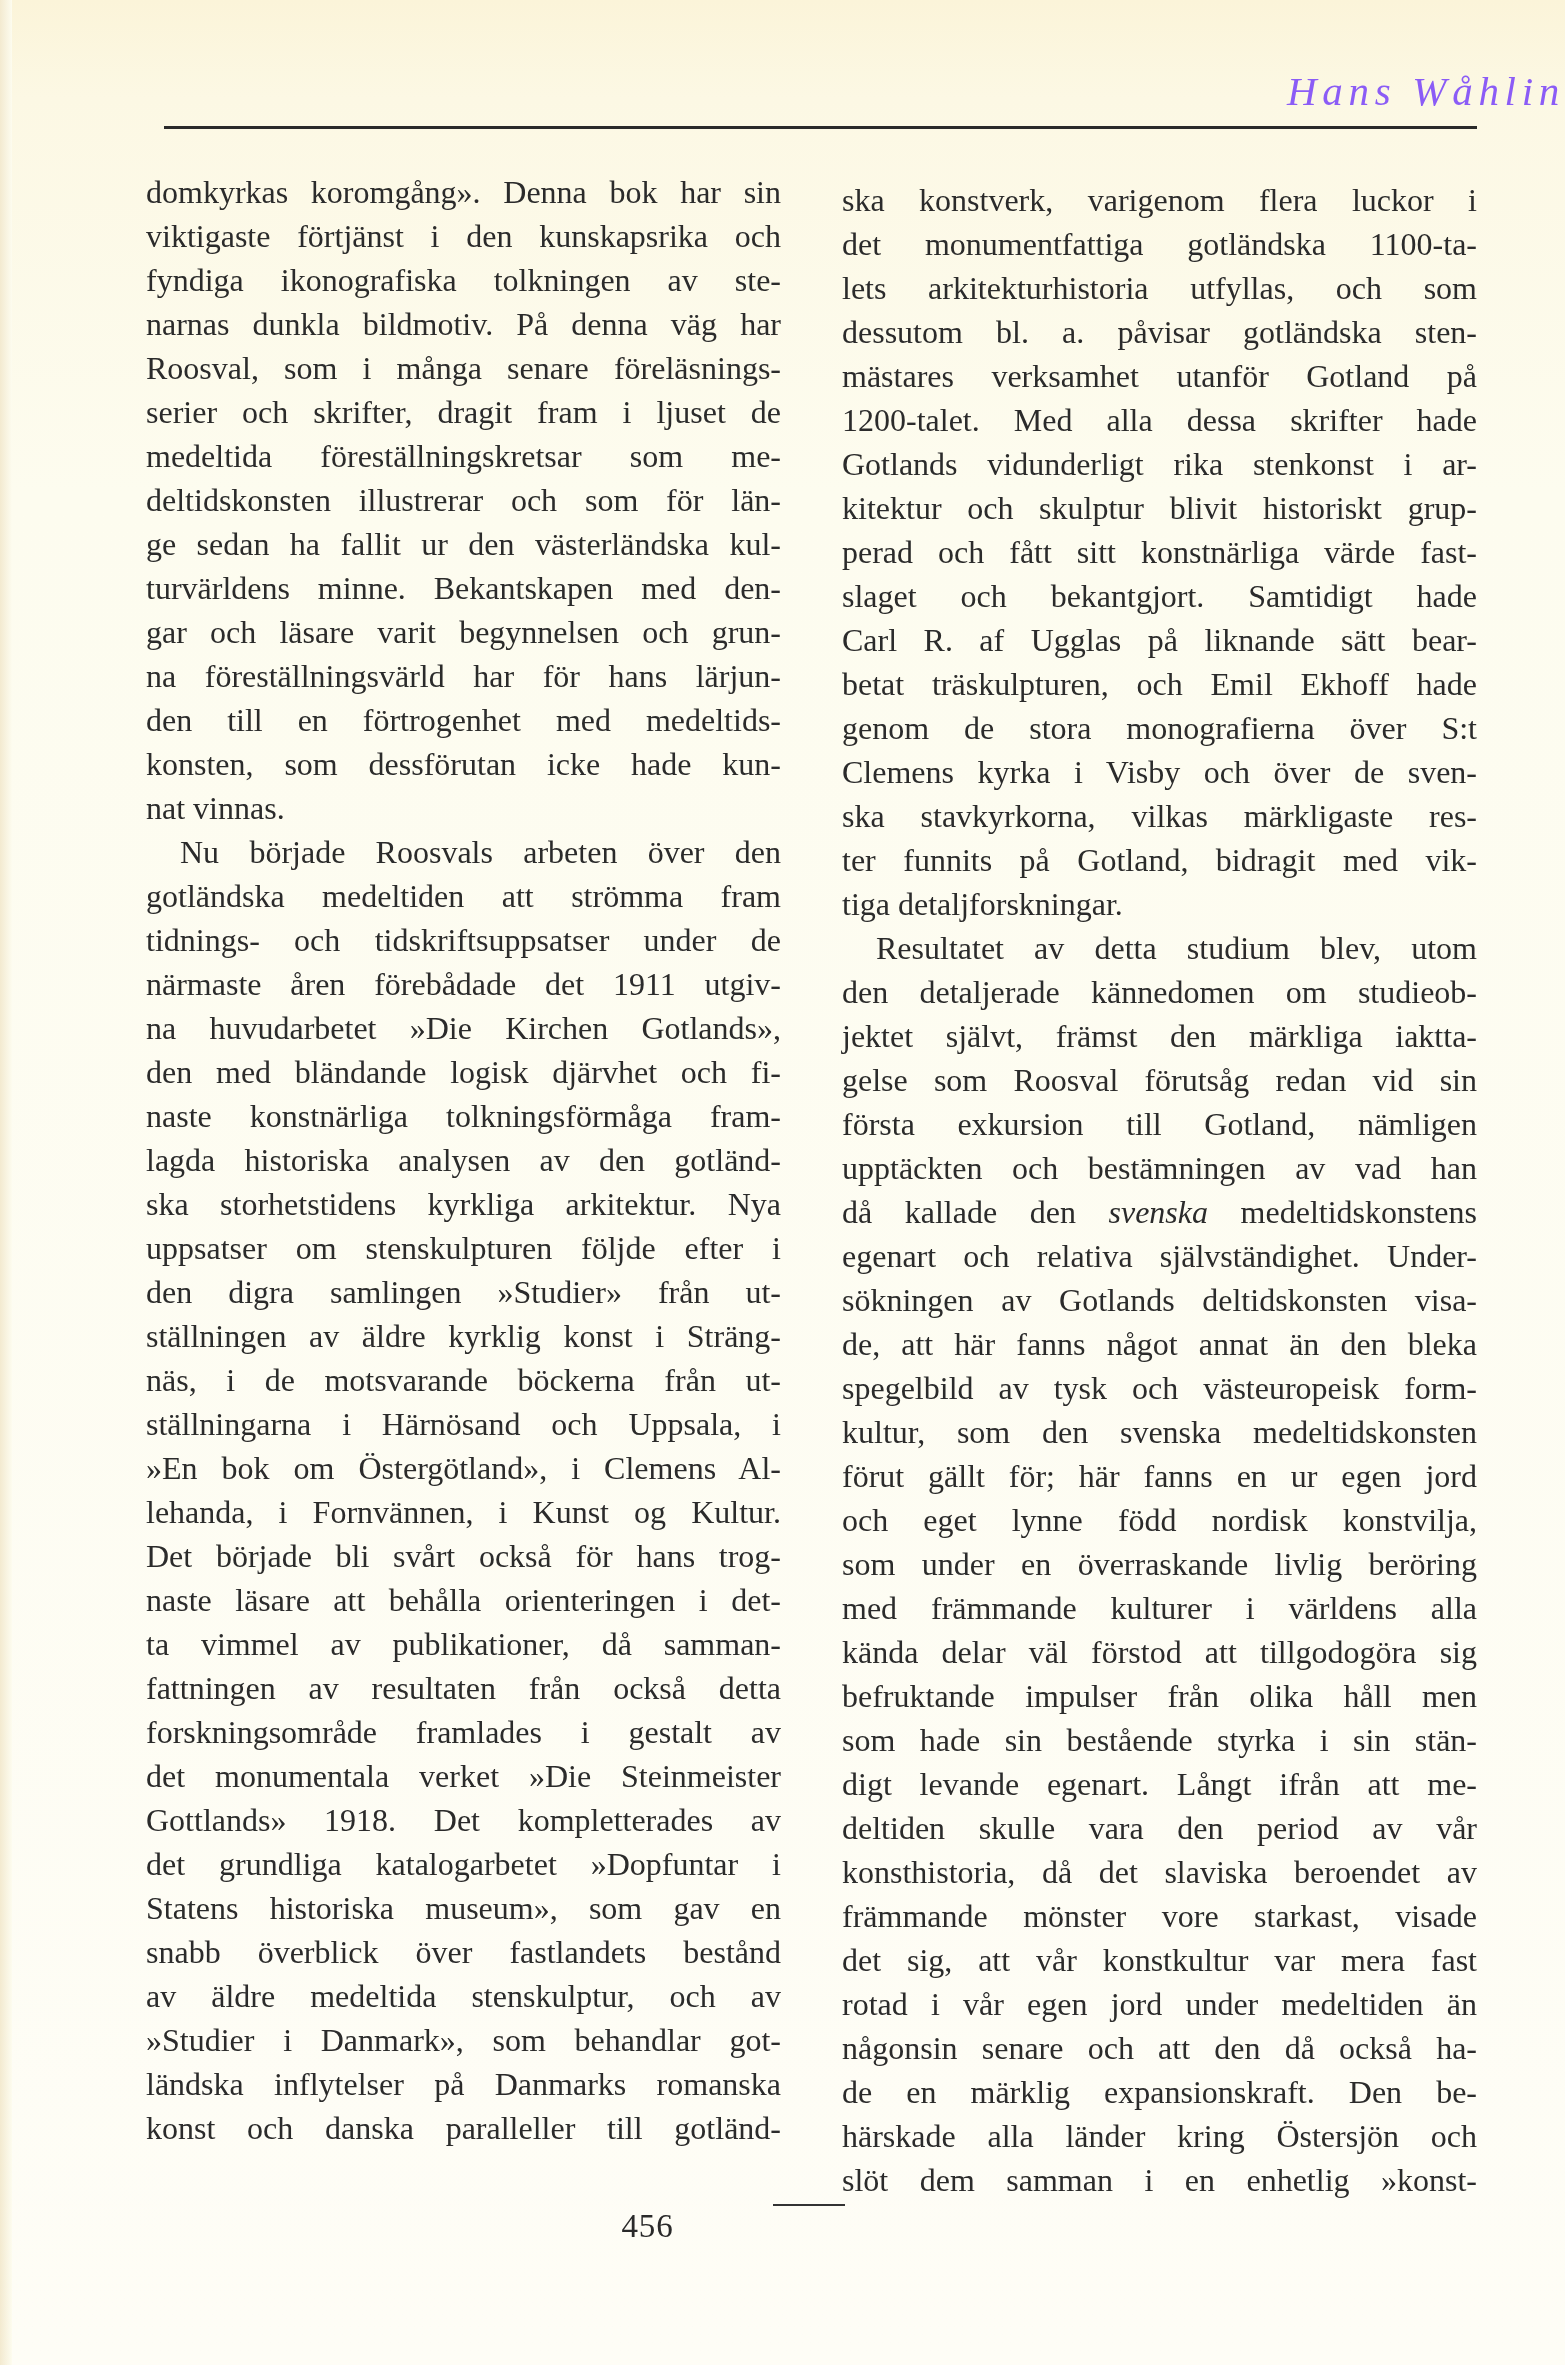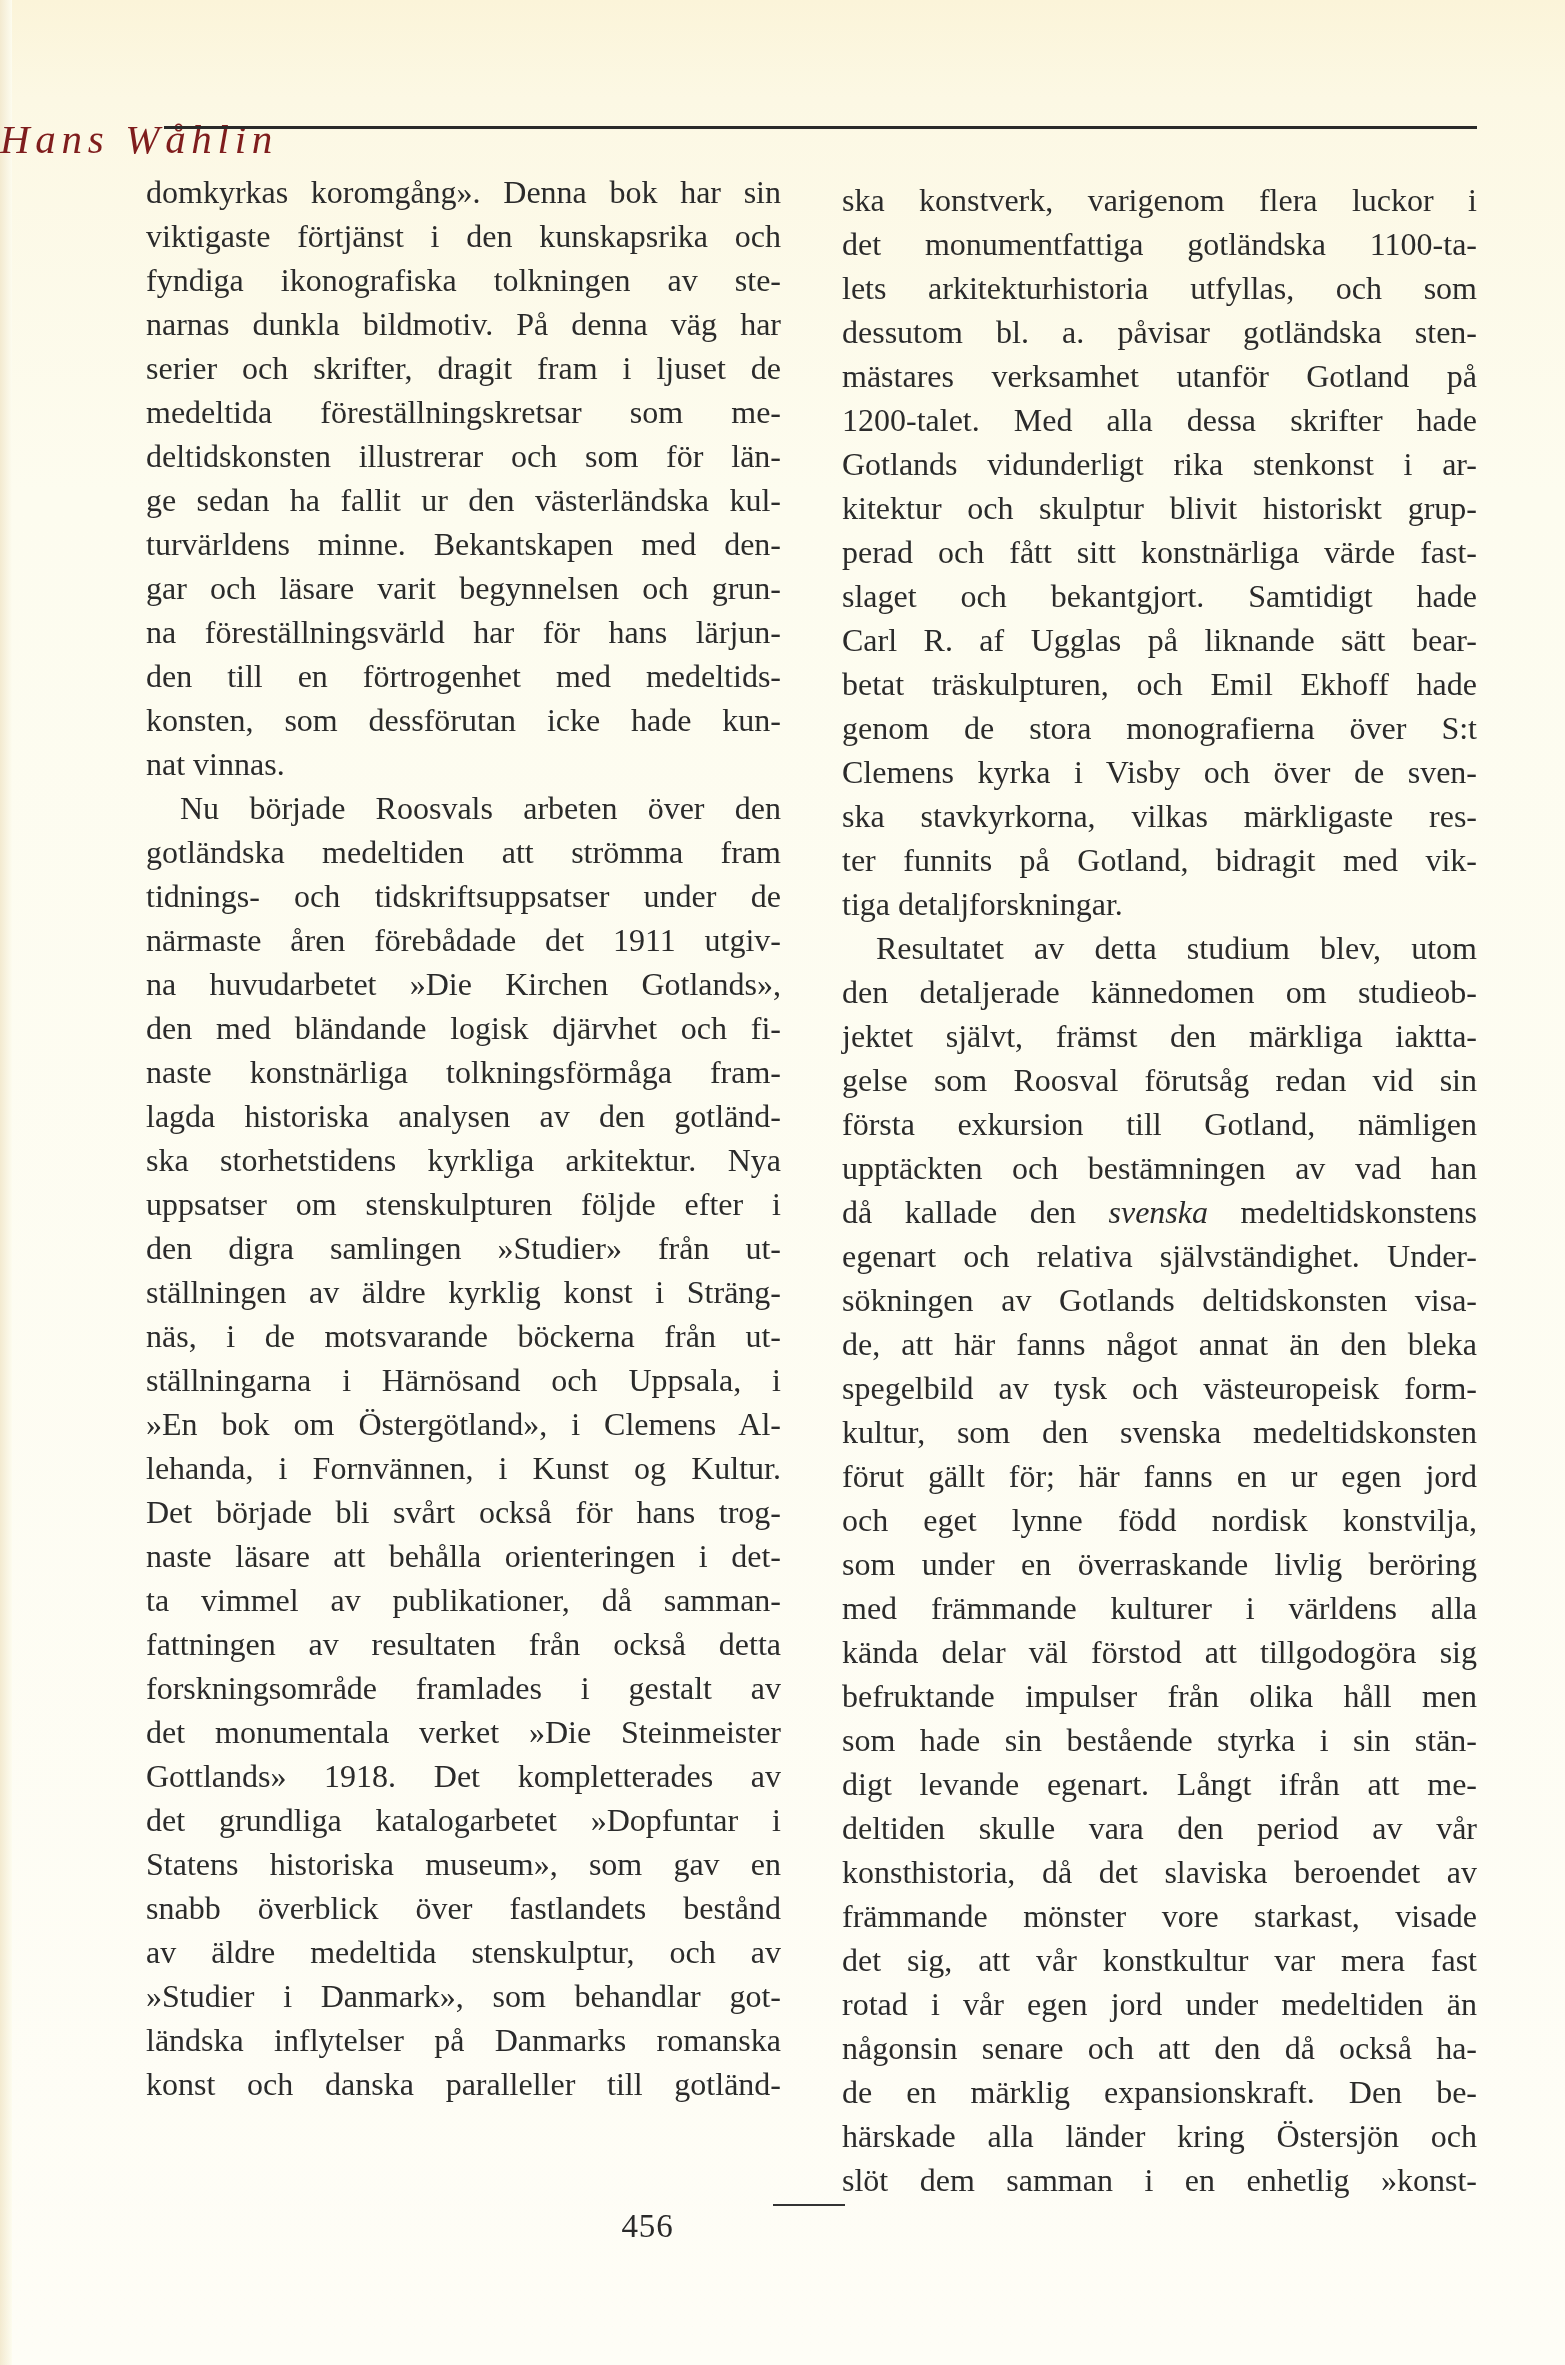--- a/index.html
+++ b/index.html
@@ -10,24 +10,23 @@
     font-family:"Liberation Serif", "DejaVu Serif", serif;
     color:#2b2b2b;
   }
   .page {
     position:absolute; left:0; top:0; width:1565px; height:2366px;
     background:linear-gradient(180deg,#fbf4d9 0px,#fcf8e4 98px,#fdfcef 492px,#fefdf6 2366px);
   }
   .edge-left { position:absolute; left:0; top:0; width:11.5px; height:2366px;
     background:linear-gradient(90deg,#f3ead0,#fdfcef); }
   .running-head {
-    position:absolute; left:0; width:1565px; top:67px; text-align:left;
-    font-style:italic; font-size:41px; letter-spacing:5.7px; color:#7f1d1d;
+    position:absolute; left:0; width:1565px; top:67px; text-align:right;
+    font-style:italic; font-size:41px; letter-spacing:5.7px; color:#8b5cf6;
     font-family:"Liberation Serif", serif;
-    margin-top:48px;
   }
   .head-rule {
     position:absolute; left:164px; width:1313px; top:126px; height:2.5px; background:#2a2a2a;
   }
   .column { position:absolute; top:170px; width:635px; }
   .col-left { left:146px; }
   .col-right { left:842px;margin-top:8px; }
   .line {
     height:44px; line-height:44px; font-size:32px;
     text-align:justify; text-align-last:justify; white-space:nowrap;
@@ -47,20 +46,21 @@
 <div class="edge-left"></div>
 
 <div class="running-head">Hans Wåhlin</div>
 <div class="head-rule"></div>
 
 <div class="column col-left" id="col-left">
     <div class="line">domkyrkas koromgång». Denna bok har sin</div>
     <div class="line">viktigaste förtjänst i den kunskapsrika och</div>
     <div class="line">fyndiga ikonografiska tolkningen av ste-</div>
     <div class="line">narnas dunkla bildmotiv. På denna väg har</div>
+    <div class="line">Roosval, som i många senare föreläsnings-</div>
     <div class="line">serier och skrifter, dragit fram i ljuset de</div>
     <div class="line">medeltida föreställningskretsar som me-</div>
     <div class="line">deltidskonsten illustrerar och som för län-</div>
     <div class="line">ge sedan ha fallit ur den västerländska kul-</div>
     <div class="line">turvärldens minne. Bekantskapen med den-</div>
     <div class="line">gar och läsare varit begynnelsen och grun-</div>
     <div class="line">na föreställningsvärld har för hans lärjun-</div>
     <div class="line">den till en förtrogenhet med medeltids-</div>
     <div class="line">konsten, som dessförutan icke hade kun-</div>
     <div class="line last">nat vinnas.</div>

